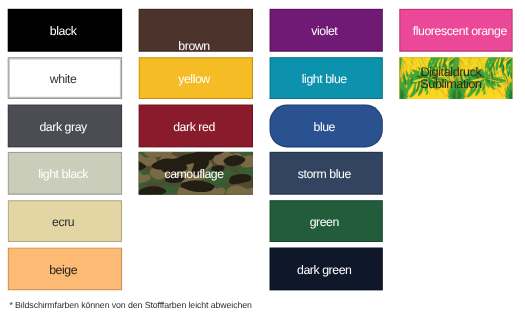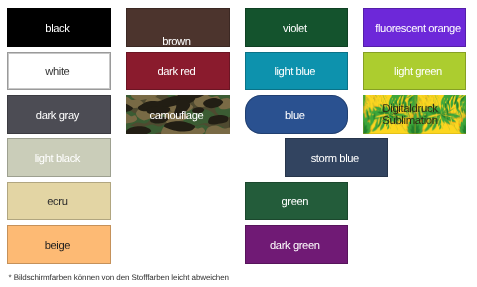--- a/index.html
+++ b/index.html
@@ -72,20 +72,23 @@
         <span class="lbl" style="color: rgb(45, 45, 45);">ecru</span>
       </div>
       <div class="swatch" style="background: #fdba74;">
         <span class="lbl" style="color: rgb(31, 31, 31);">beige</span>
       </div>
     </div>
     <div class="col col2">
       <div class="swatch" style="background: rgb(76, 52, 45); align-items: flex-end;">
         <span class="lbl" style="color: rgb(255, 255, 255);">brown</span>
       </div>
+      <div class="swatch" style="background: rgb(245, 188, 38);">
+        <span class="lbl" style="color: rgb(255, 255, 255);">yellow</span>
+      </div>
       <div class="swatch" style="background: rgb(138, 27, 45);">
         <span class="lbl" style="color: rgb(255, 255, 255);">dark red</span>
       </div>
       <div class="swatch" style="background: rgb(79, 74, 48);">
 <svg class="pat" viewBox="0 0 103 38" preserveAspectRatio="none">
           <rect width="103" height="38" fill="#4f4a30"></rect>
           <g fill="#3b5c33">
             <path d="M-6.0,16.0C-4.5,14.2 0.8,14.7 3.0,15.0C5.2,15.3 7.0,17.7 9.0,18.0C10.9,18.3 14.2,16.7 16.0,17.0C17.8,17.3 19.8,18.9 21.0,20.0C22.2,21.1 24.3,22.8 24.0,24.0C23.7,25.2 20.9,27.6 19.0,28.0C17.1,28.4 13.2,26.7 11.0,27.0C8.8,27.3 6.1,29.4 4.0,30.0C1.9,30.6 -1.3,31.4 -3.0,31.0C-4.7,30.6 -6.5,29.2 -7.0,27.0C-7.5,24.8 -7.5,17.8 -6.0,16.0Z"></path>
             <path d="M-6.0,31.0C-4.2,29.1 2.4,29.7 5.0,30.0C7.6,30.3 10.4,31.9 11.0,33.0C11.6,34.0 8.6,36.1 9.0,37.0C9.4,37.9 14.2,38.1 14.0,39.0C13.8,39.9 11.2,42.4 8.0,43.0C4.8,43.6 -4.9,44.8 -7.0,43.0C-9.1,41.2 -7.8,33.0 -6.0,31.0Z"></path>
             <path d="M19.0,31.0C20.6,30.2 23.9,29.0 26.0,29.0C28.1,29.0 31.1,31.0 33.0,31.0C35.0,31.0 37.4,28.9 39.0,29.0C40.6,29.1 43.7,30.9 44.0,32.0C44.3,33.0 42.8,35.2 41.0,36.0C39.2,36.8 34.5,36.4 32.0,37.0C29.4,37.6 26.1,39.9 24.0,40.0C21.9,40.1 19.4,38.9 18.0,38.0C16.6,37.1 14.8,35.0 15.0,34.0C15.2,33.0 17.4,31.8 19.0,31.0Z"></path>
@@ -123,45 +126,42 @@
             <path d="M80.0,5.0C81.5,4.2 85.0,3.1 87.0,3.0C89.0,2.9 91.5,3.4 93.0,4.0C94.5,4.6 97.0,6.0 97.0,7.0C97.0,8.1 94.8,10.1 93.0,11.0C91.2,11.9 87.1,13.0 85.0,13.0C82.9,13.0 80.2,11.8 79.0,11.0C77.8,10.2 76.8,8.9 77.0,8.0C77.2,7.1 78.5,5.8 80.0,5.0Z"></path>
             <path d="M84.0,22.0C85.3,20.9 89.0,20.3 91.0,20.0C93.0,19.7 95.3,19.7 97.0,20.0C98.7,20.3 101.4,21.1 102.0,22.0C102.6,22.9 102.2,25.1 101.0,26.0C99.8,26.9 96.2,27.6 94.0,28.0C91.8,28.4 87.8,29.1 86.0,29.0C84.2,28.9 82.3,28.1 82.0,27.0C81.7,25.9 82.7,23.1 84.0,22.0Z"></path>
             <path d="M26.0,22.0C27.4,21.4 31.1,21.0 33.0,21.0C35.0,21.0 37.6,21.6 39.0,22.0C40.4,22.4 42.1,23.2 42.0,24.0C41.9,24.8 39.6,26.4 38.0,27.0C36.4,27.6 32.8,28.0 31.0,28.0C29.2,28.0 27.1,27.4 26.0,27.0C24.9,26.6 24.0,25.8 24.0,25.0C24.0,24.2 24.6,22.6 26.0,22.0Z"></path>
             <path d="M68.0,13.0C69.2,12.4 72.5,11.8 74.0,12.0C75.5,12.2 77.7,13.2 78.0,14.0C78.3,14.8 77.2,16.4 76.0,17.0C74.8,17.6 71.5,18.1 70.0,18.0C68.5,17.9 66.3,16.8 66.0,16.0C65.7,15.2 66.8,13.6 68.0,13.0Z"></path>
           </g>
         </svg>
 <span class="lbl" style="color: rgb(255, 255, 255);">camouflage</span>
       </div>
     </div>
     <div class="col col3">
-      <div class="swatch" style="background: #14532d;">
+      <div class="swatch" style="background: #701a75;">
         <span class="lbl" style="color: rgb(255, 255, 255);">violet</span>
       </div>
       <div class="swatch" style="background: rgb(13, 146, 173);">
         <span class="lbl" style="color: rgb(255, 255, 255);">light blue</span>
       </div>
       <div class="swatch" style="background: rgb(42, 81, 144); border-radius: 16px;">
         <span class="lbl" style="color: rgb(255, 255, 255);">blue</span>
       </div>
-      <div class="swatch" style="background: rgb(50, 68, 96); margin-left: 40px;">
+      <div class="swatch" style="background: rgb(50, 68, 96);">
         <span class="lbl" style="color: rgb(255, 255, 255);">storm blue</span>
       </div>
       <div class="swatch" style="background: rgb(35, 92, 58);">
         <span class="lbl" style="color: rgb(255, 255, 255);">green</span>
       </div>
-      <div class="swatch" style="background: #701a75;">
+      <div class="swatch" style="background: #0f172a;">
         <span class="lbl" style="color: rgb(255, 255, 255);">dark green</span>
       </div>
     </div>
     <div class="col col4">
-      <div class="swatch" style="background: #6d28d9;">
+      <div class="swatch" style="background: #ec4899;">
         <span class="lbl" style="color: rgb(255, 255, 255);">fluorescent orange</span>
-      </div>
-      <div class="swatch" style="background: rgb(172, 205, 47);">
-        <span class="lbl" style="color: rgb(255, 255, 255);">light green</span>
       </div>
       <div class="swatch" style="background: rgb(247, 209, 23);">
 <svg class="pat" viewBox="0 0 103 38" preserveAspectRatio="none">
           <defs>
             <pattern id="dmk-0" x="-26" y="-2" width="52" height="42" patternUnits="userSpaceOnUse">
               <rect x="0" y="0" width="52" height="42" fill="#fcd61f"></rect>
               <g fill="#f7a318">
                 <path d="M26.0,42.0C29.9,31.1 27.3,19.9 26.0,16.0C25.5,23.3 24.3,34.7 26.0,42.0Z"></path>
                 <path d="M26.0,42.0C22.1,31.1 24.7,19.9 26.0,16.0C26.5,23.3 27.7,34.7 26.0,42.0Z"></path>
                 <path d="M26.0,42.0C31.9,33.1 29.1,22.0 27.9,18.3C24.6,24.6 24.1,34.9 26.0,42.0Z"></path>

